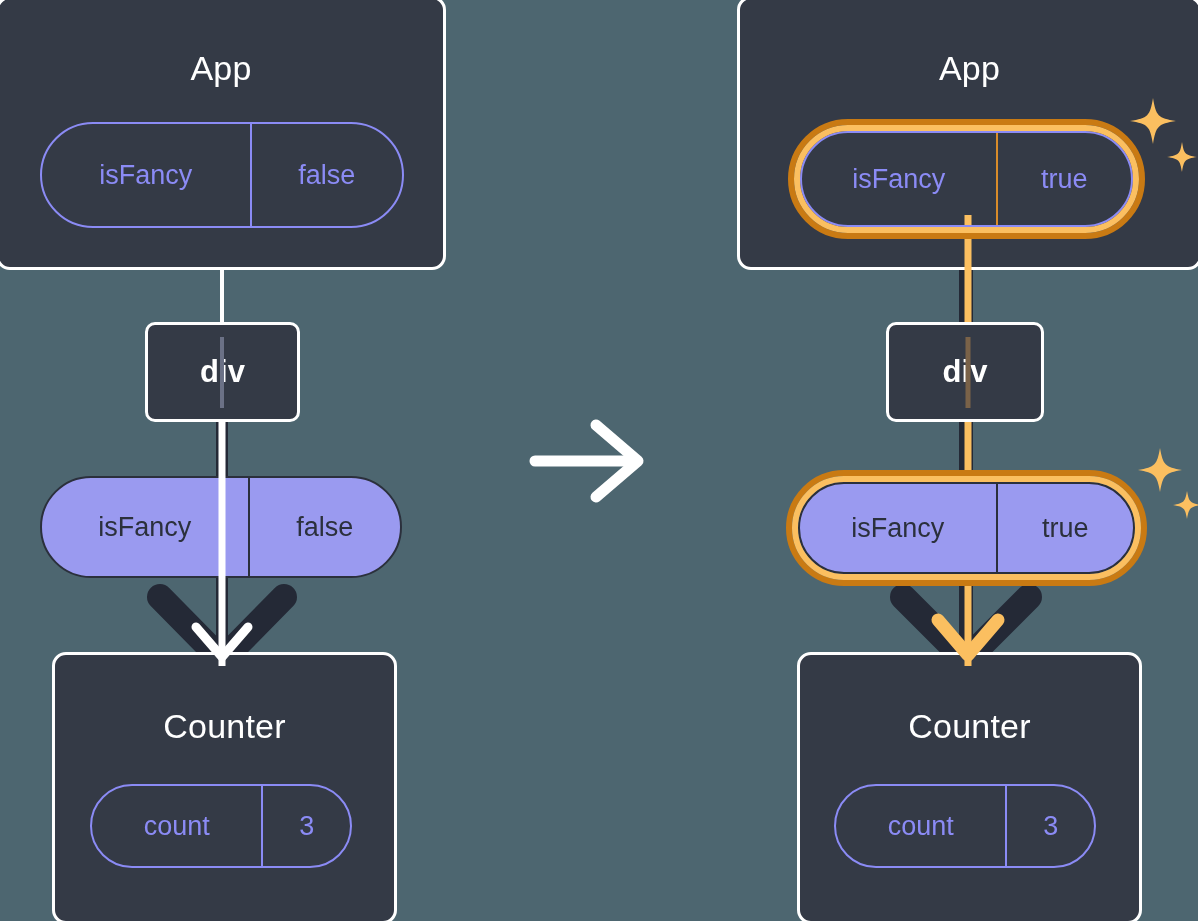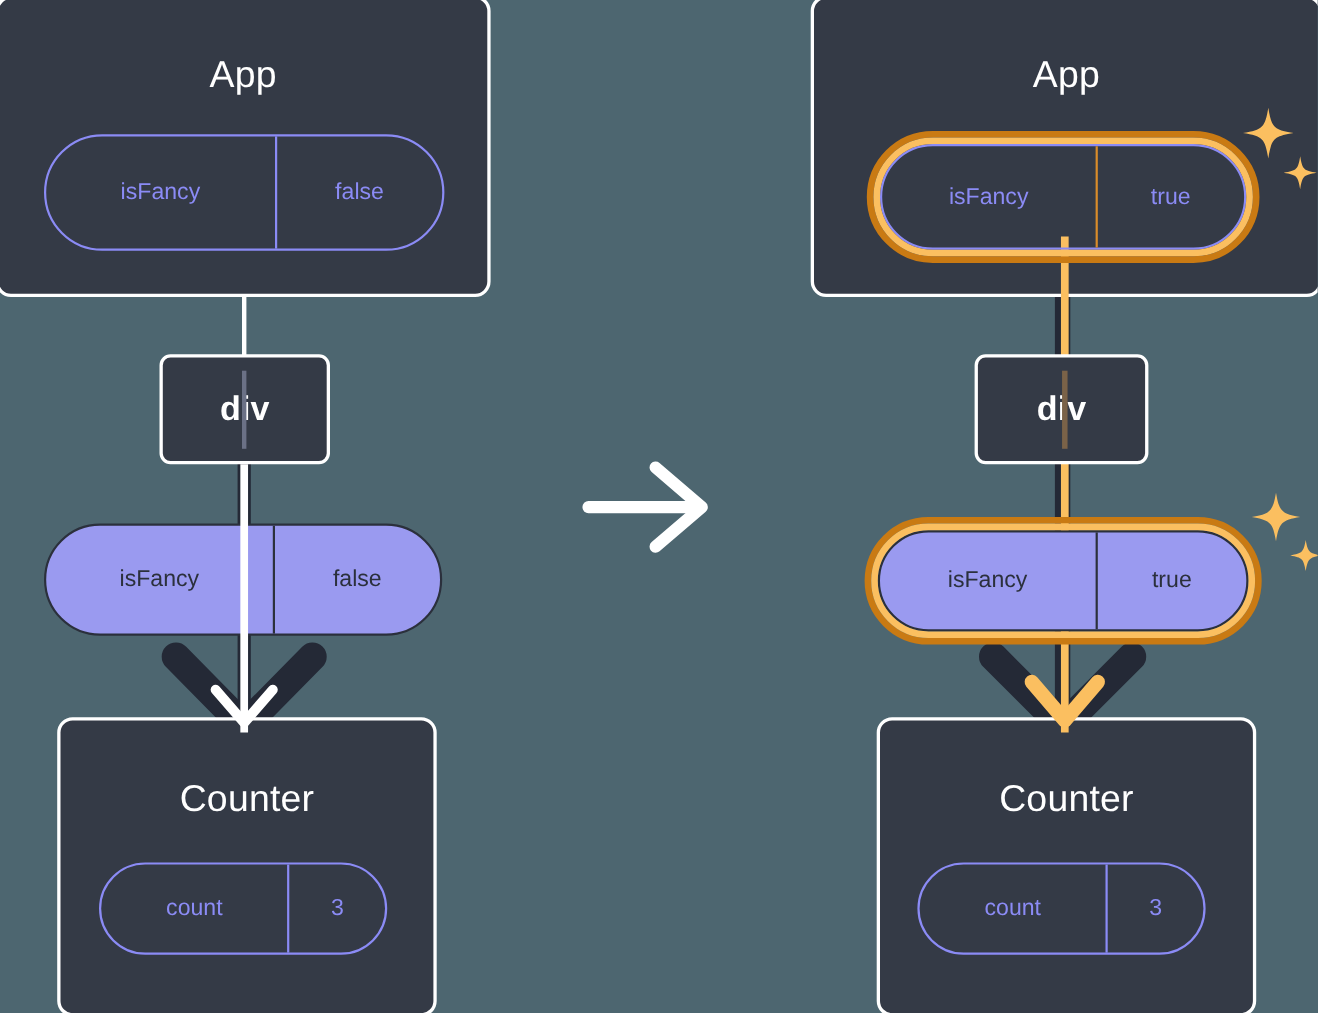--- a/index.html
+++ b/index.html
@@ -65,21 +65,21 @@
     align-items: stretch;
     box-sizing: border-box;
     border-radius: 999px;
     z-index: 6;
   }
   .pill .cell {
     display: flex;
     align-items: center;
     justify-content: center;
     box-sizing: border-box;
-    font-size: 21px;
+    font-size: 27px;
     white-space: nowrap;
   }
   
   .pill.outline {
     border: 2px solid #8b8bf5;
     background: transparent;
   }
   .pill.outline .cell { color: #8b8bf5; }
   .pill.outline .cell.value { border-left: 2px solid #8b8bf5; }
 

